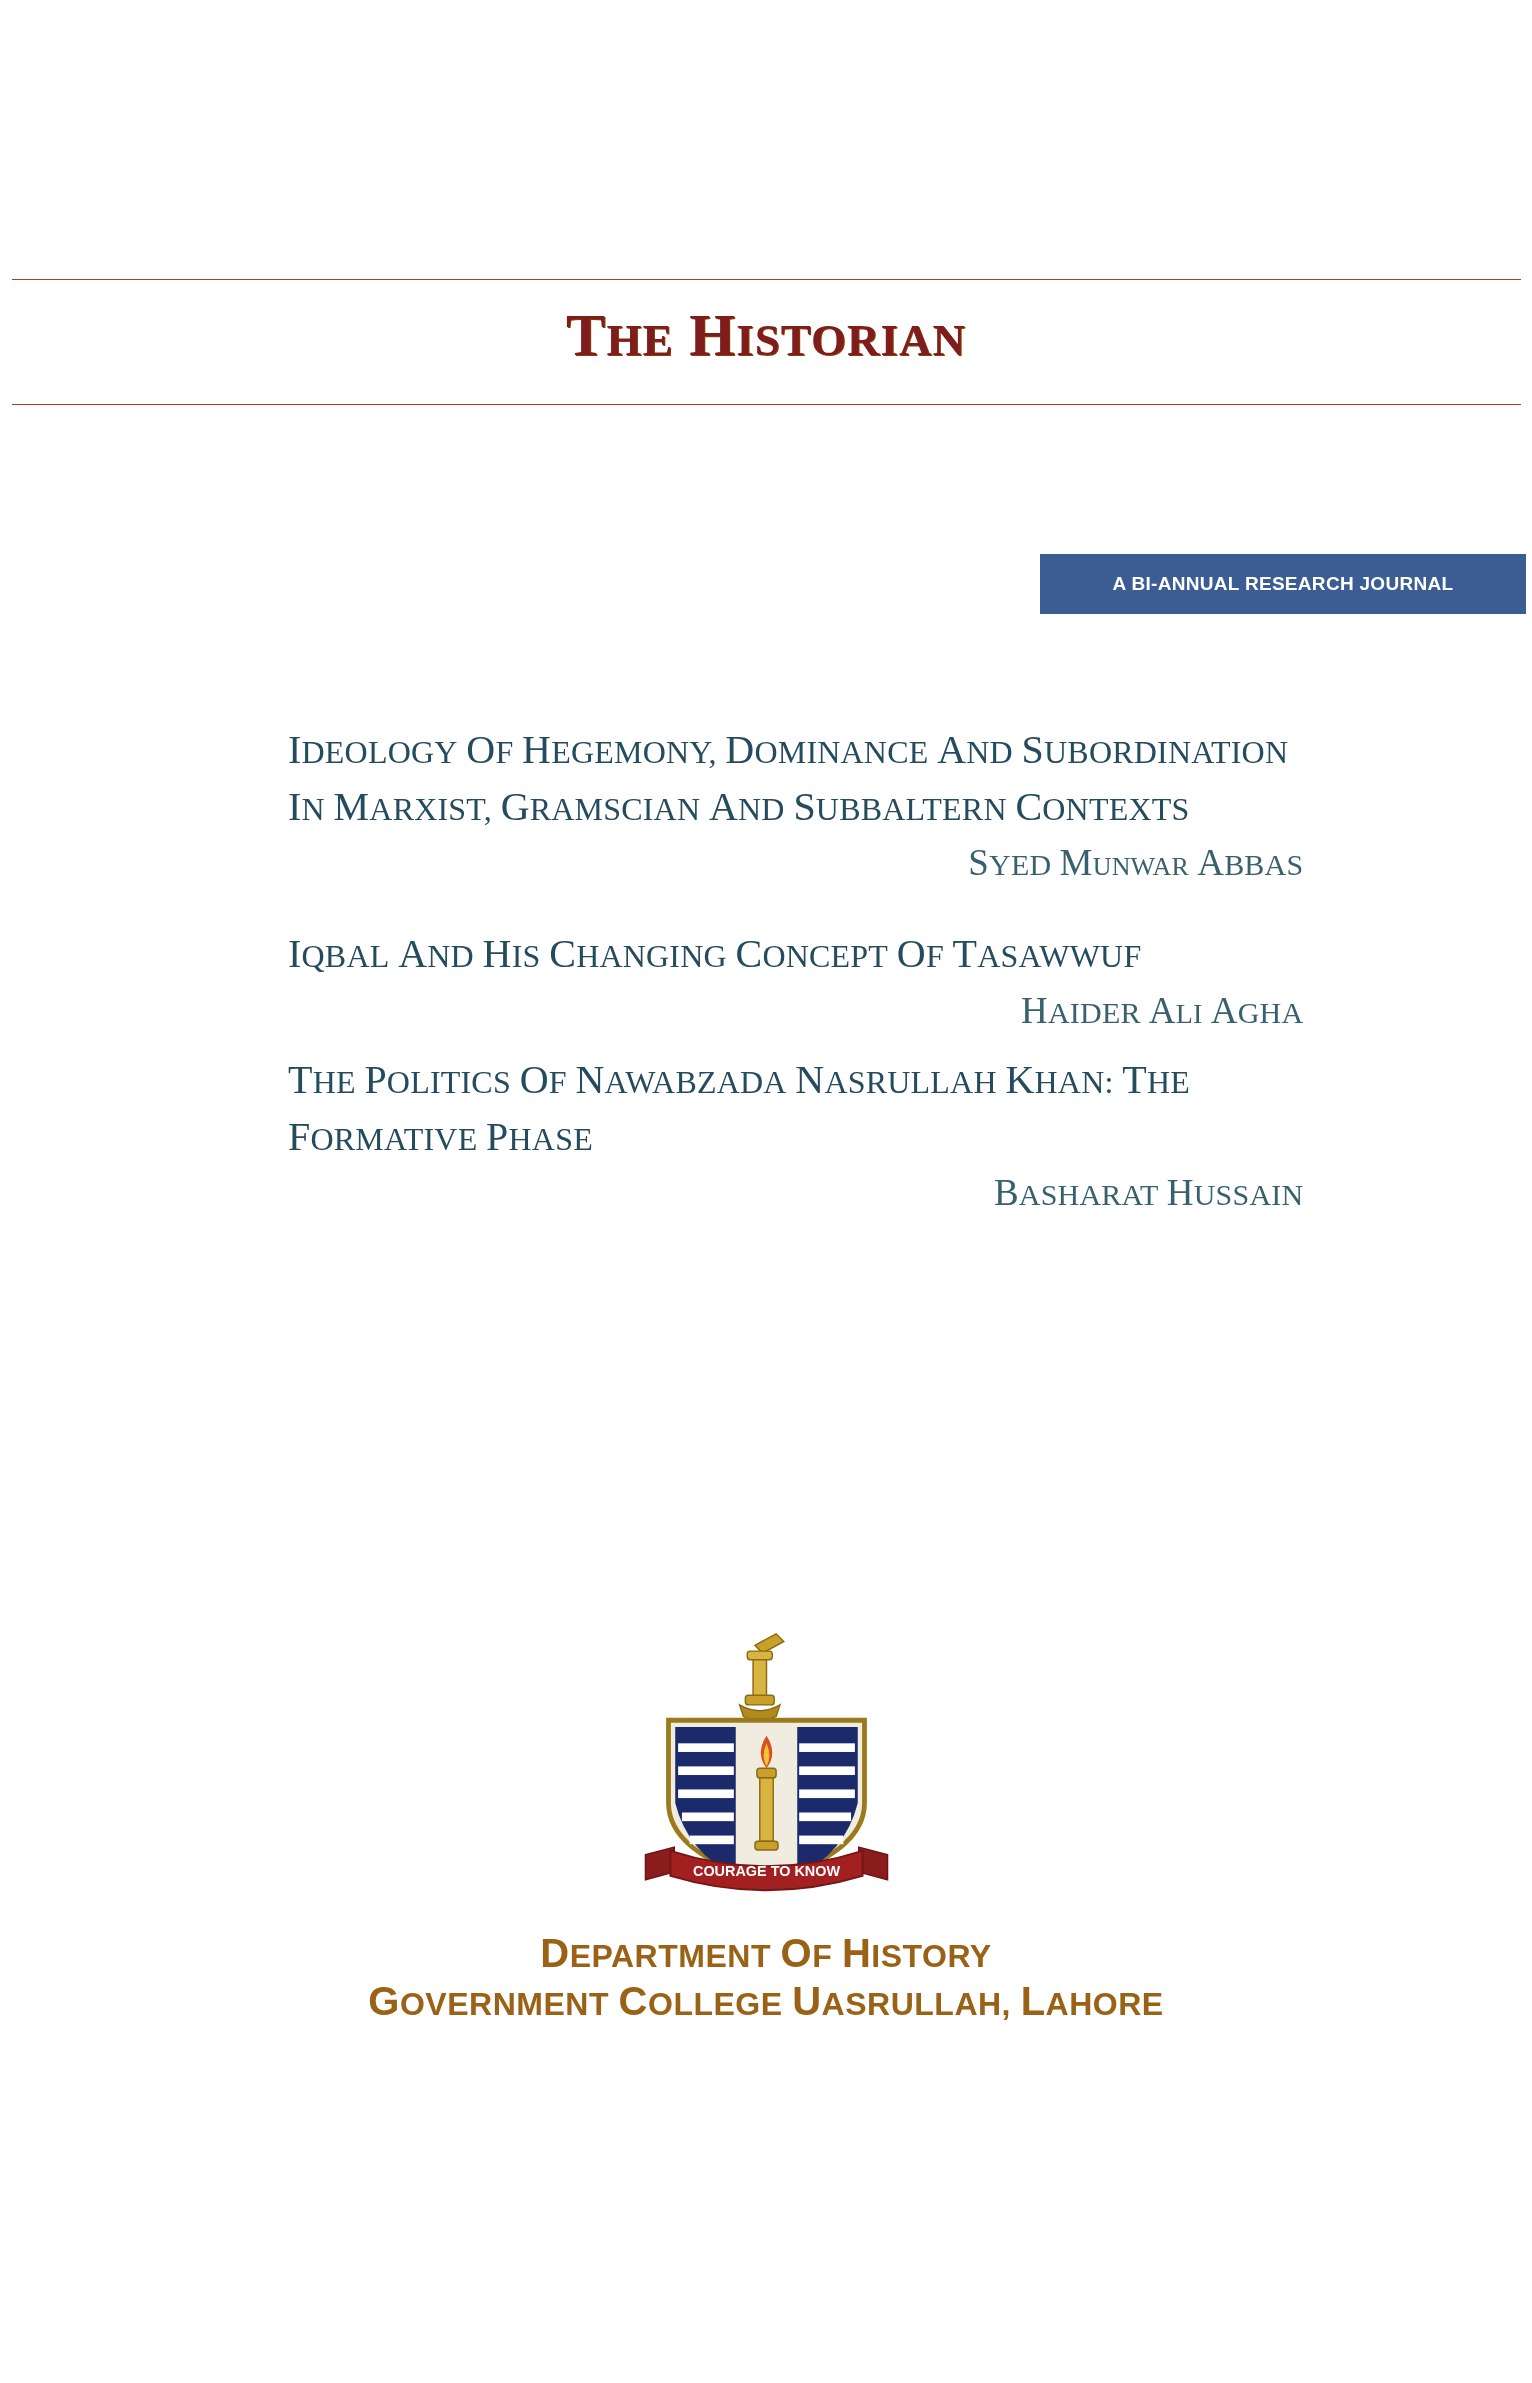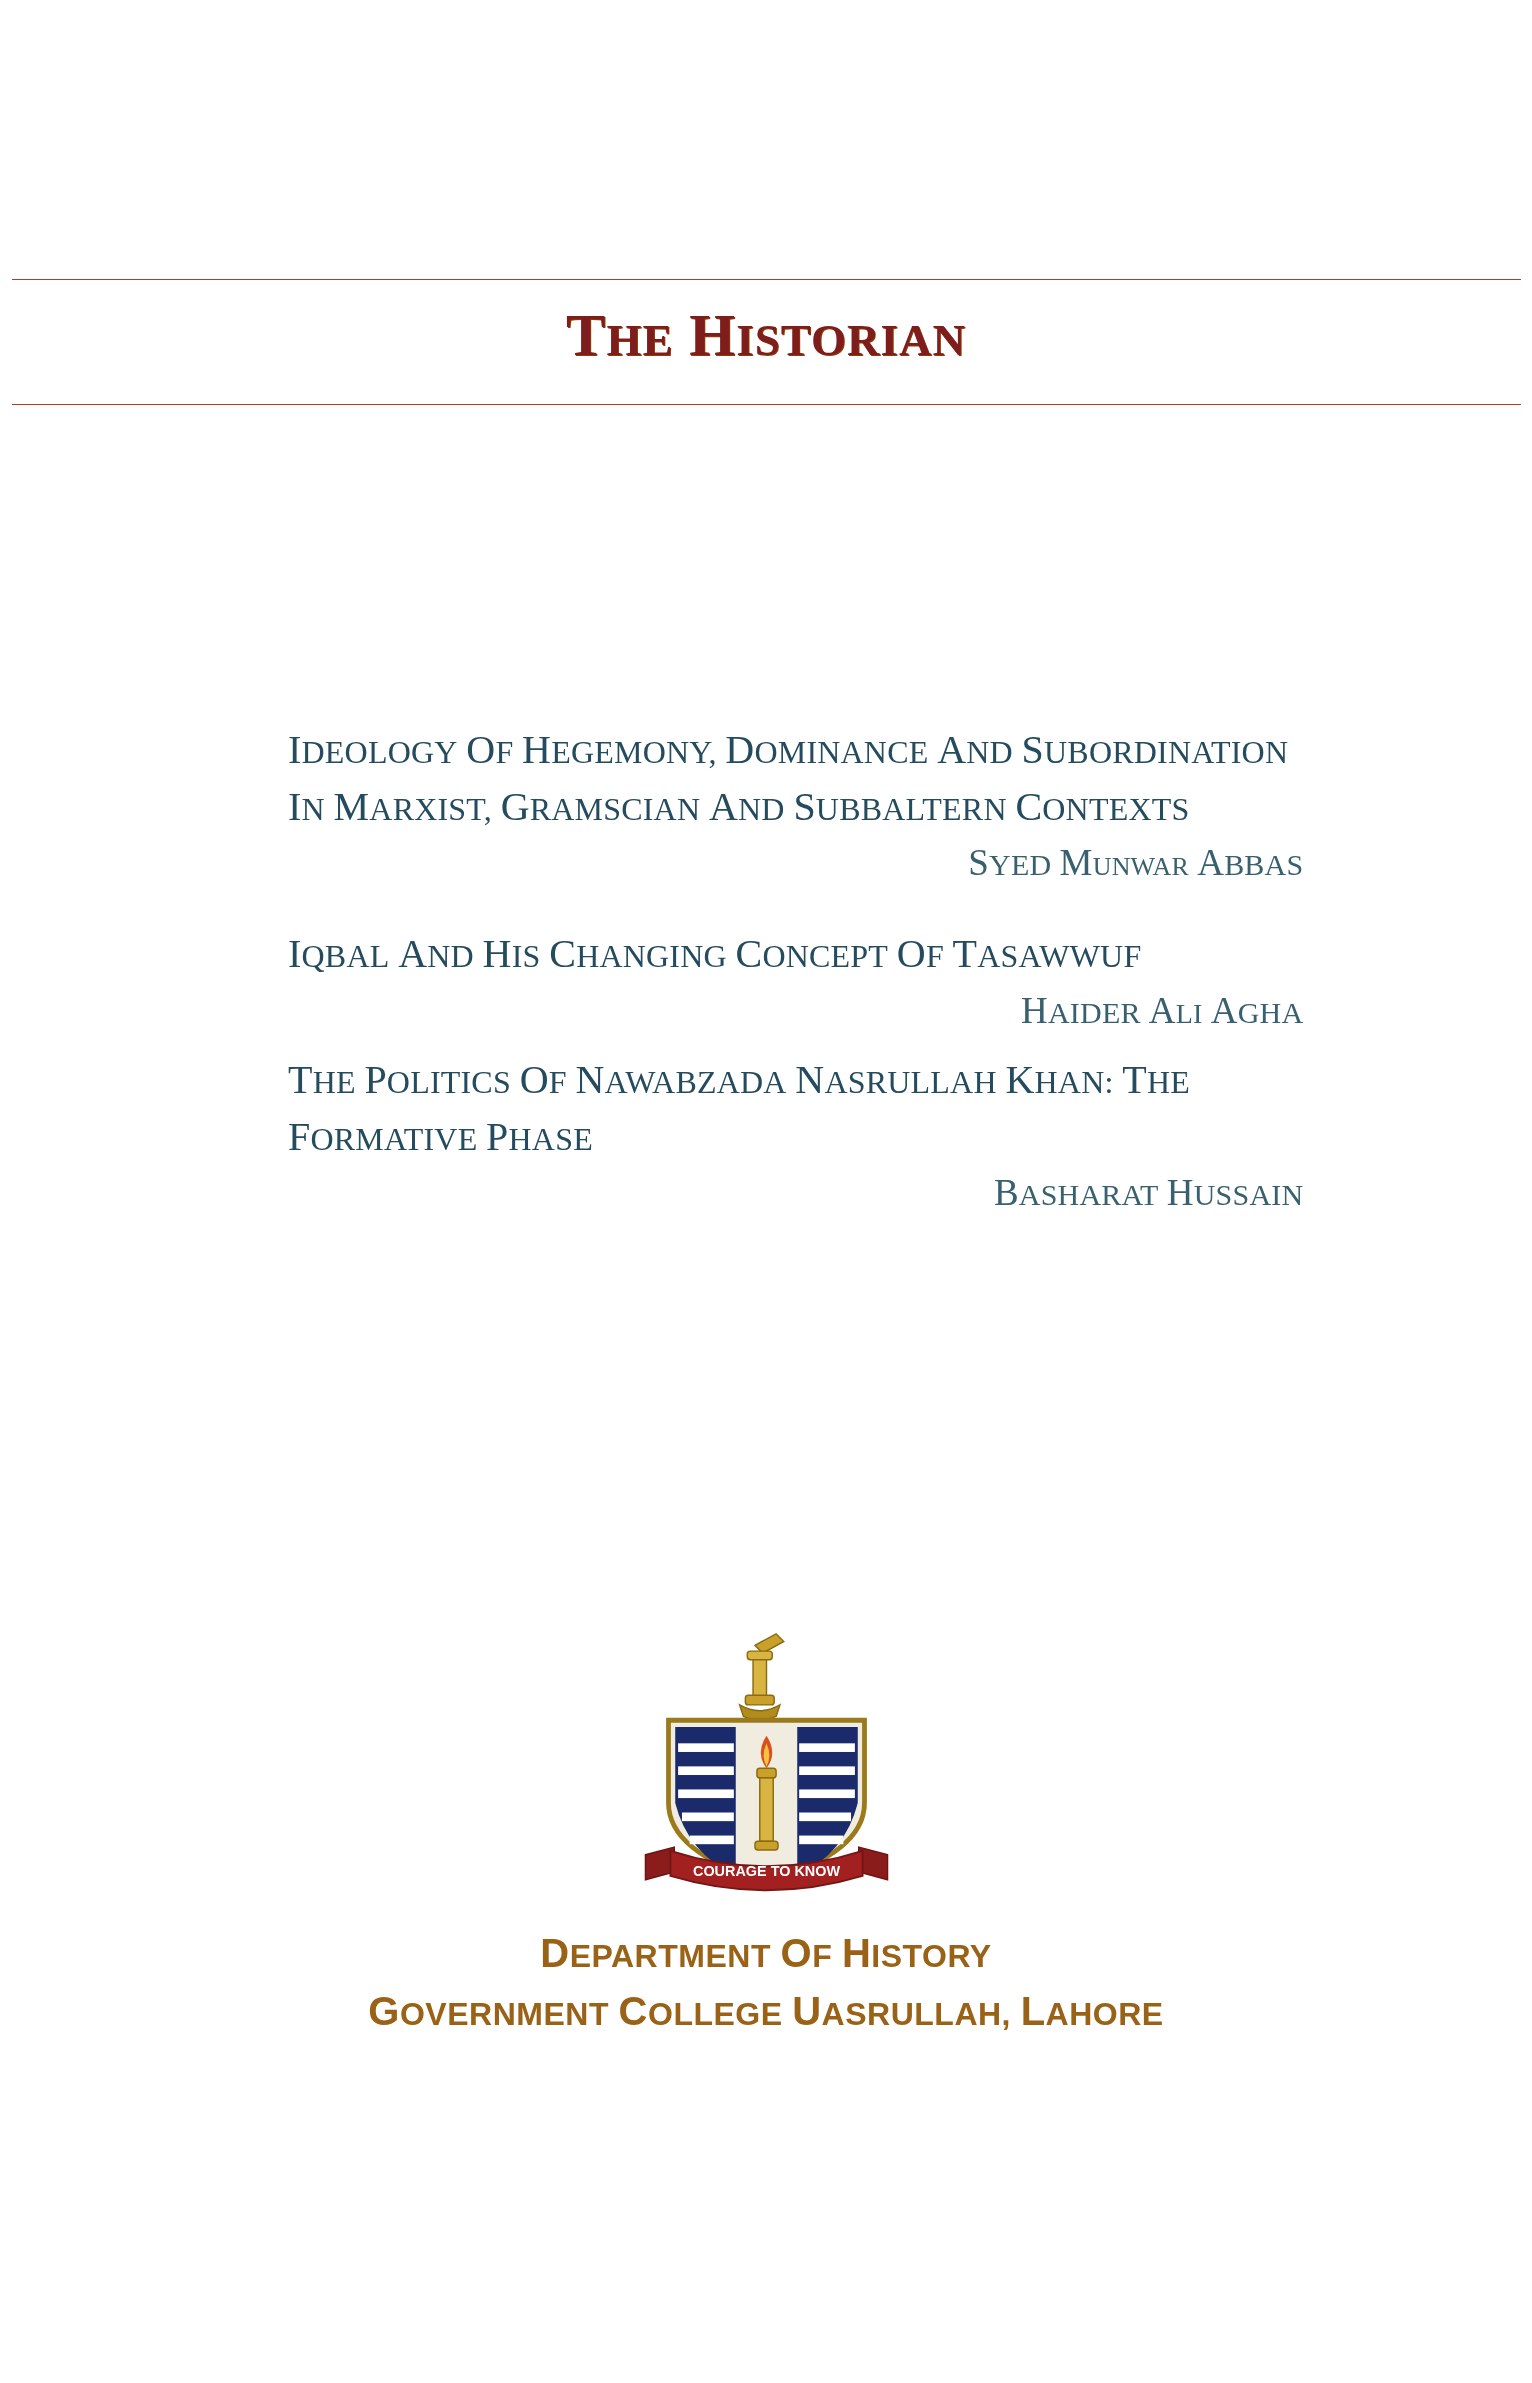--- a/index.html
+++ b/index.html
@@ -129,39 +129,40 @@
     left: 0;
     right: 0;
     text-align: center;
     color: #9a6216;
     font-family: "Liberation Sans", sans-serif;
     font-weight: bold;
   }
   .footer .line1 {
     font-size: 33px;
     letter-spacing: 0.5px;
-    margin-bottom: 13px;
+    margin-bottom: 3px;
   }
   .footer .line2 {
     font-size: 33px;
     letter-spacing: 0.5px;
   }
 </style>
 </head>
 <body>
 
 <div class="page">
 
   <div class="rule top"></div>
 
   <div class="journal-title"><span style="font-size: 59px;">T</span><span style="font-size: 45px;">HE</span> <span style="font-size: 59px;">H</span><span style="font-size: 45px;">ISTORIAN</span></div>
 
   <div class="rule bottom"></div>
 
 
+  <div class="banner">A BI-ANNUAL RESEARCH JOURNAL</div>
 
   <div class="contents">
 
     <div class="article a1">
       <div class="title"><span style="font-size: 40px;">I</span><span style="font-size: 32px;">DEOLOGY</span> <span style="font-size: 40px;">O</span><span style="font-size: 32px;">F</span> <span style="font-size: 40px;">H</span><span style="font-size: 32px;">EGEMONY,</span> <span style="font-size: 40px;">D</span><span style="font-size: 32px;">OMINANCE</span> <span style="font-size: 40px;">A</span><span style="font-size: 32px;">ND</span> <span style="font-size: 40px;">S</span><span style="font-size: 32px;">UBORDINATION</span> <span style="font-size: 40px;">I</span><span style="font-size: 32px;">N</span> <span style="font-size: 40px;">M</span><span style="font-size: 32px;">ARXIST,</span> <span style="font-size: 40px;">G</span><span style="font-size: 32px;">RAMSCIAN</span> <span style="font-size: 40px;">A</span><span style="font-size: 32px;">ND</span> <span style="font-size: 40px;">S</span><span style="font-size: 32px;">UBBALTERN</span> <span style="font-size: 40px;">C</span><span style="font-size: 32px;">ONTEXTS</span></div>
       <div class="author"><span style="font-size: 37px;">S</span><span style="font-size: 30px;">YED</span> <span style="font-size: 37px;">M</span><span style="font-size: 26px;">UNWAR</span> <span style="font-size: 37px;">A</span><span style="font-size: 30px;">BBAS</span></div>
     </div>
 
     <div class="article a2">
       <div class="title"><span style="font-size: 40px;">I</span><span style="font-size: 32px;">QBAL</span> <span style="font-size: 40px;">A</span><span style="font-size: 32px;">ND</span> <span style="font-size: 40px;">H</span><span style="font-size: 32px;">IS</span> <span style="font-size: 40px;">C</span><span style="font-size: 32px;">HANGING</span> <span style="font-size: 40px;">C</span><span style="font-size: 32px;">ONCEPT</span> <span style="font-size: 40px;">O</span><span style="font-size: 32px;">F</span> <span style="font-size: 40px;">T</span><span style="font-size: 32px;">ASAWWUF</span></div>

